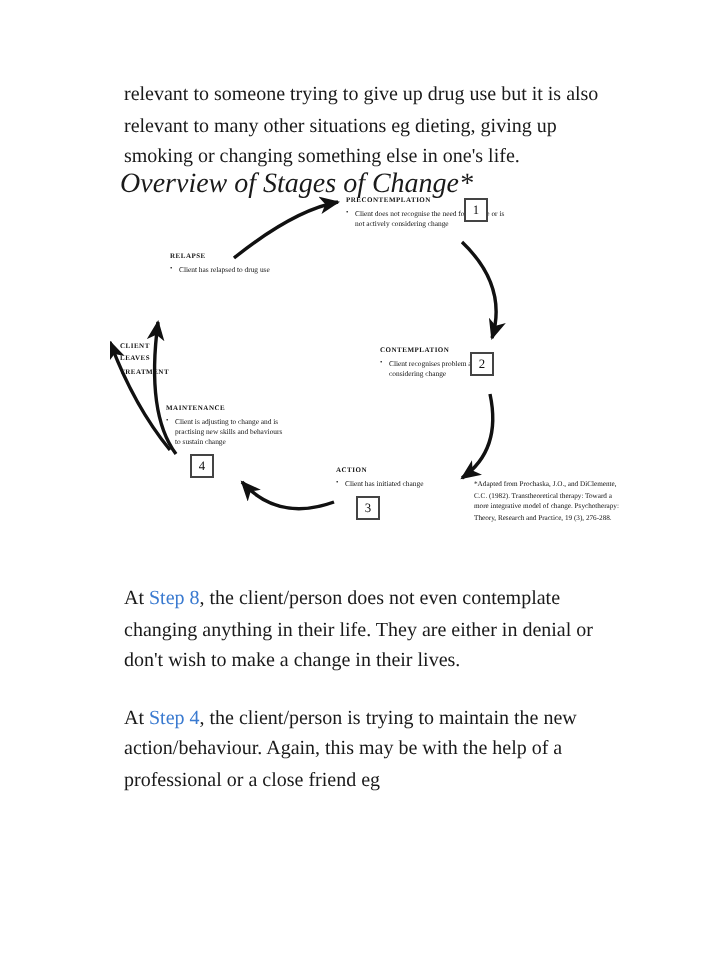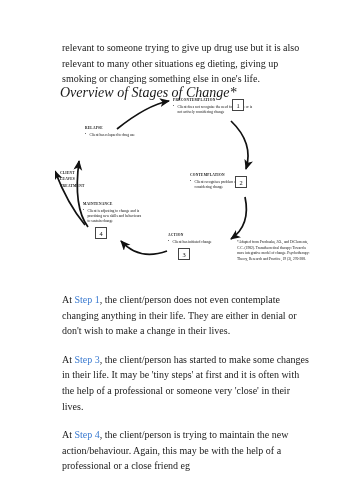--- a/index.html
+++ b/index.html
@@ -211,18 +211,17 @@
 
     <div class="numbox b1">1</div>
     <div class="numbox b2">2</div>
     <div class="numbox b3">3</div>
     <div class="numbox b4">4</div>
 
     <div class="fignote">*Adapted from Prochaska, J.O., and DiClemente, C.C. (1982). Transtheoretical therapy: Toward a more integrative model of change. Psychotherapy: Theory, Research and Practice, 19 (3), 276-288.</div>
   </div>
 
   <div class="prose steps">
-    <p><span>At </span><span class="step-link">Step 1</span><span>, the client/person does not even contemplate changing anything in their life. They are either in denial or don't wish to make a change in their lives.</span></p>
-    <p><span>At </span><span class="step-link">Step 3</span><span>, the client/person has started to make some changes in their life. It may be 'tiny steps' at first and it is often with the help of a professional or someone very 'close' in their lives.</span></p>
+    <p><span>At </span><span class="step-link">Step 8</span><span>, the client/person does not even contemplate changing anything in their life. They are either in denial or don't wish to make a change in their lives.</span></p>
     <p><span>At </span><span class="step-link">Step 4</span><span>, the client/person is trying to maintain the new action/behaviour. Again, this may be with the help of a professional or a close friend eg</span></p>
   </div>
 
 </div>
 
 </body></html>

